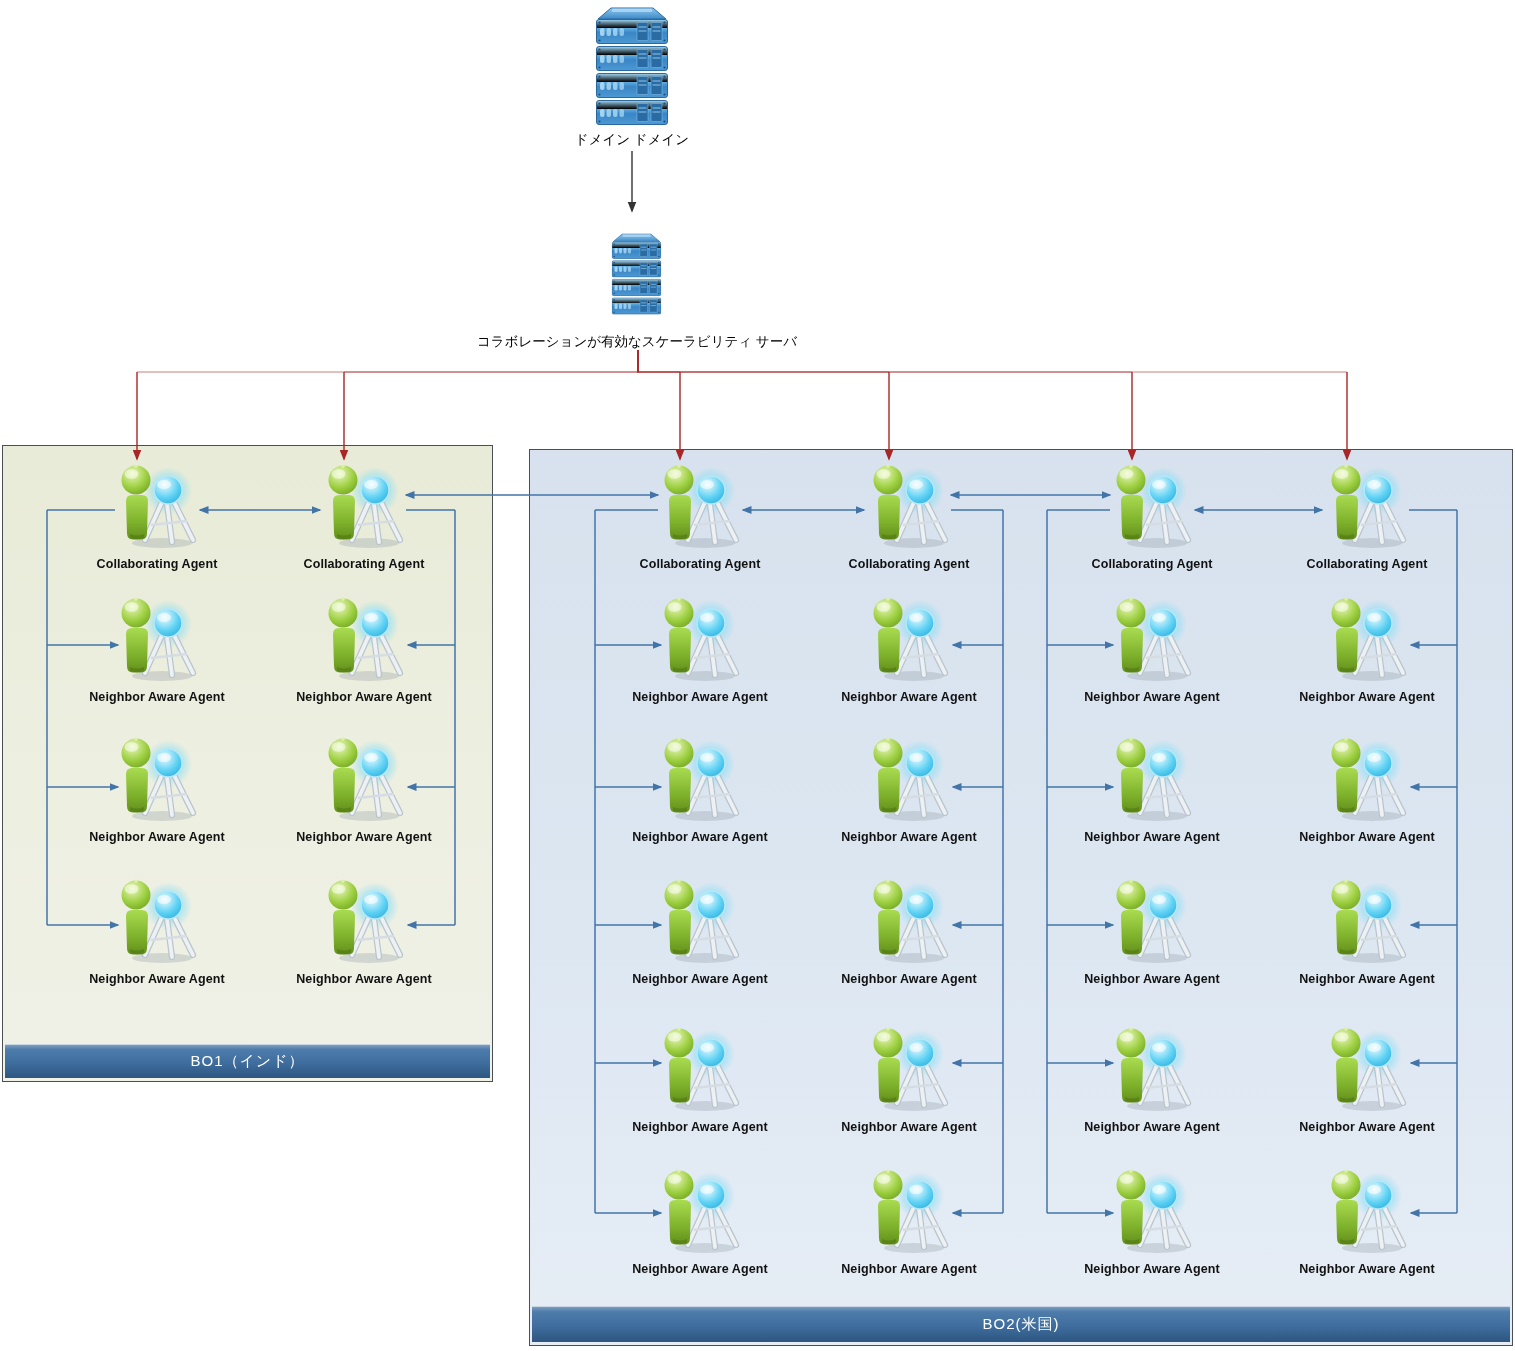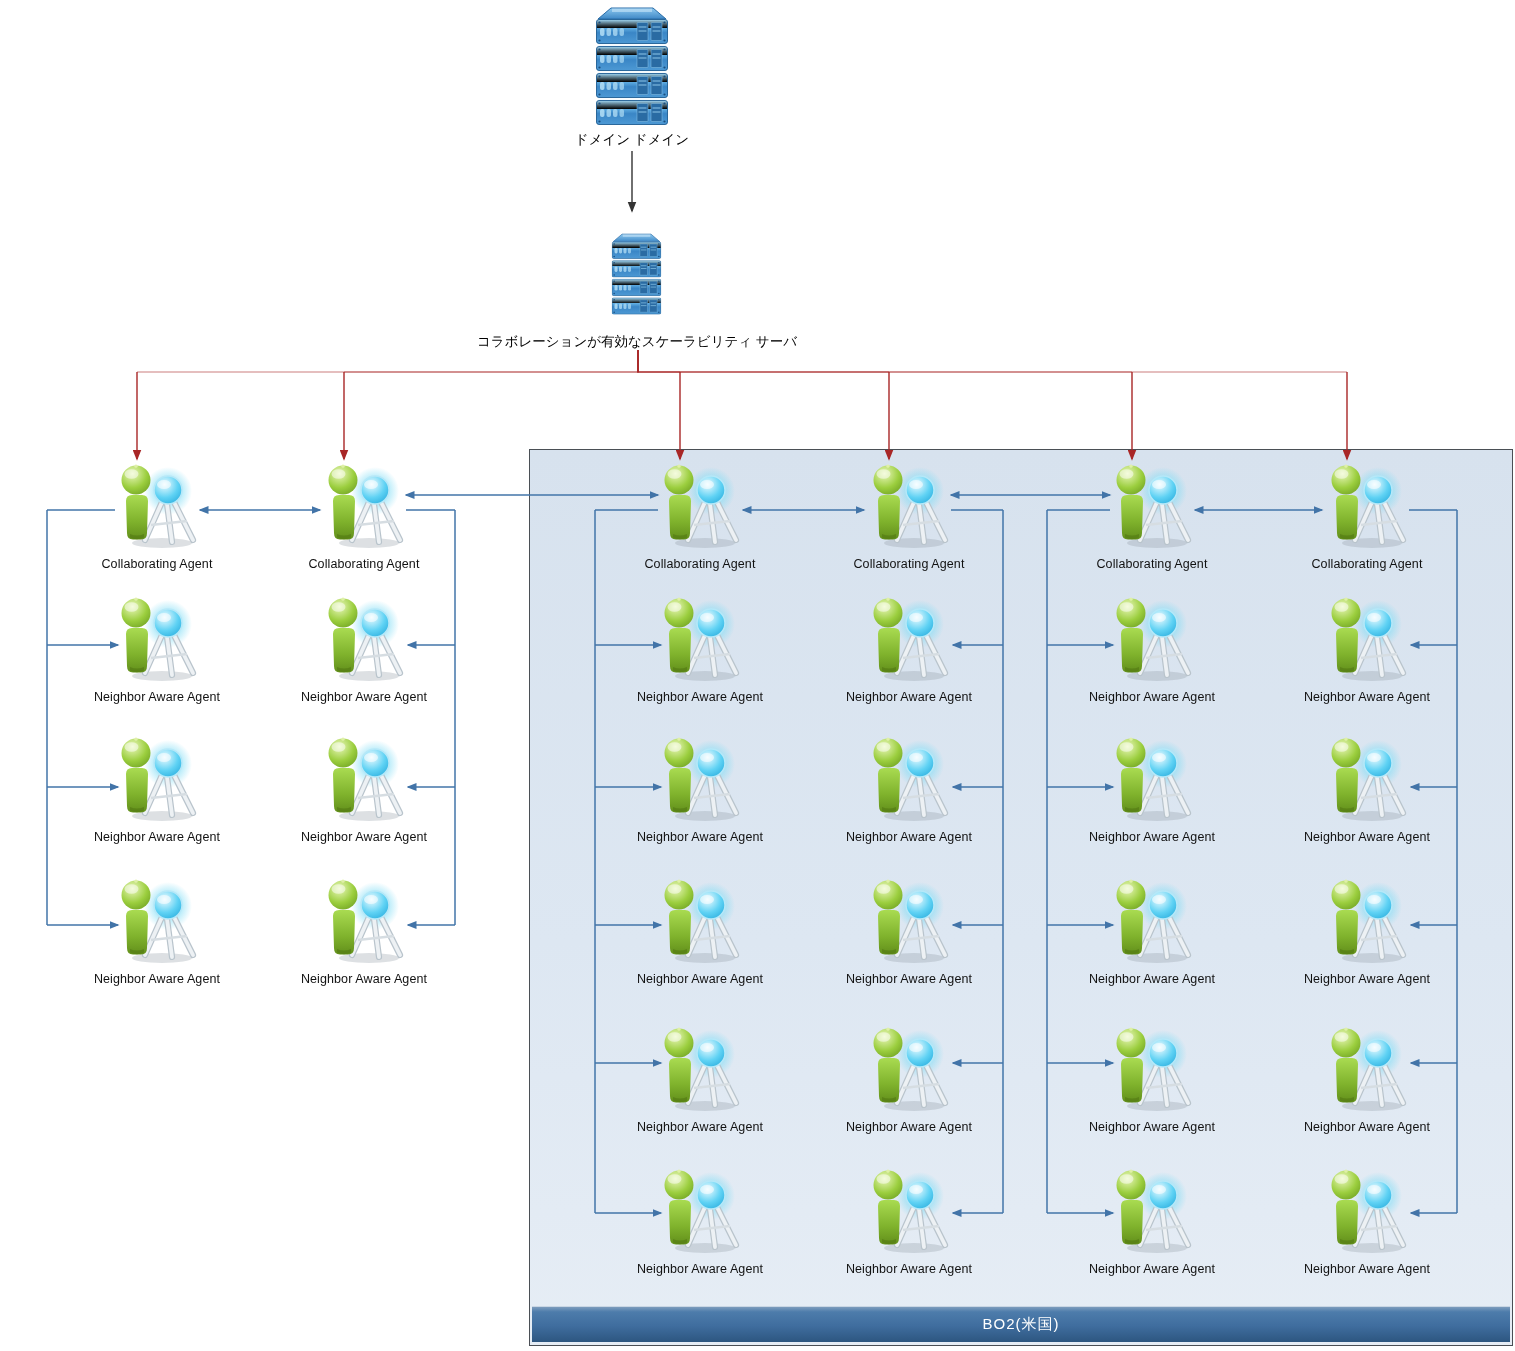--- a/index.html
+++ b/index.html
@@ -17,21 +17,21 @@
   .box-bo1 .box-title-bar{bottom:3px;}
   .box-bo2 .box-title-bar{bottom:3px;height:35px;}
   .box-title{color:#ffffff;font-size:15px;letter-spacing:1px;}
   #connector-layer{position:absolute;left:0;top:0;z-index:2;}
   .server{position:absolute;z-index:3;}
   .server svg{display:block;}
   .diagram-label{position:absolute;z-index:3;text-align:center;color:#000;font-size:13.5px;}
   .agent{position:absolute;width:200px;height:120px;z-index:3;}
   .agent-svg{position:absolute;left:47px;top:0;width:100px;height:88px;}
   .agent-label{position:absolute;left:0;top:96px;width:200px;text-align:center;
-               font-size:12.5px;font-weight:normal;color:#111;letter-spacing:0.1px;}
+               font-size:12.5px;font-weight:bold;color:#111;letter-spacing:0.1px;}
 </style>
 </head>
 <body>
 
 <div id="stage">
 
   <svg class="defs-svg" xmlns="http://www.w3.org/2000/svg">
     <defs>
       <linearGradient id="g-unit" x1="0" y1="0" x2="0" y2="1">
         <stop offset="0" stop-color="#a3daf7"></stop>
@@ -123,20 +123,25 @@
       </marker>
       <marker id="mk-red" viewBox="0 0 10 8" refX="8.5" refY="4" markerWidth="11" markerHeight="9" markerUnits="userSpaceOnUse" orient="auto-start-reverse">
         <path d="M0,0 L10,4 L0,8 Z" fill="#a82626"></path>
       </marker>
       <marker id="mk-black" viewBox="0 0 10 8" refX="8.5" refY="4" markerWidth="11" markerHeight="10" markerUnits="userSpaceOnUse" orient="auto-start-reverse">
         <path d="M0,0 L10,4 L0,8 Z" fill="#333333"></path>
       </marker>
     </defs>
   </svg>
 
+  <div class="box box-bo1">
+    <div class="box-title-bar">
+      <span class="box-title">BO1（インド）</span>
+    </div>
+  </div>
   <div class="box box-bo2">
     <div class="box-title-bar">
       <span class="box-title">BO2(米国)</span>
     </div>
   </div>
 
   <svg id="connector-layer" width="1515" height="1351" xmlns="http://www.w3.org/2000/svg">
       <g>
         <line x1="632" y1="151" x2="632" y2="211" stroke="#333333" stroke-width="1.4" marker-end="url(#mk-black)"></line>
       </g>

